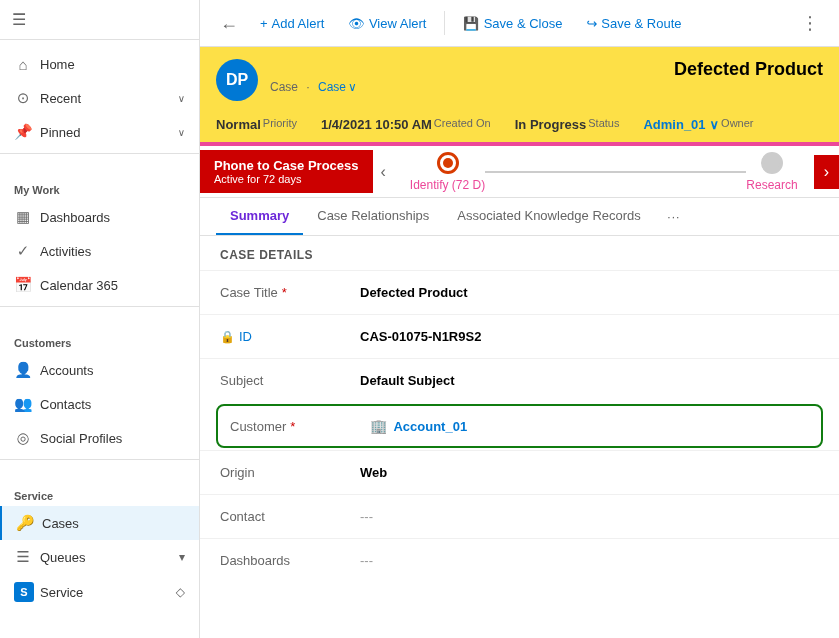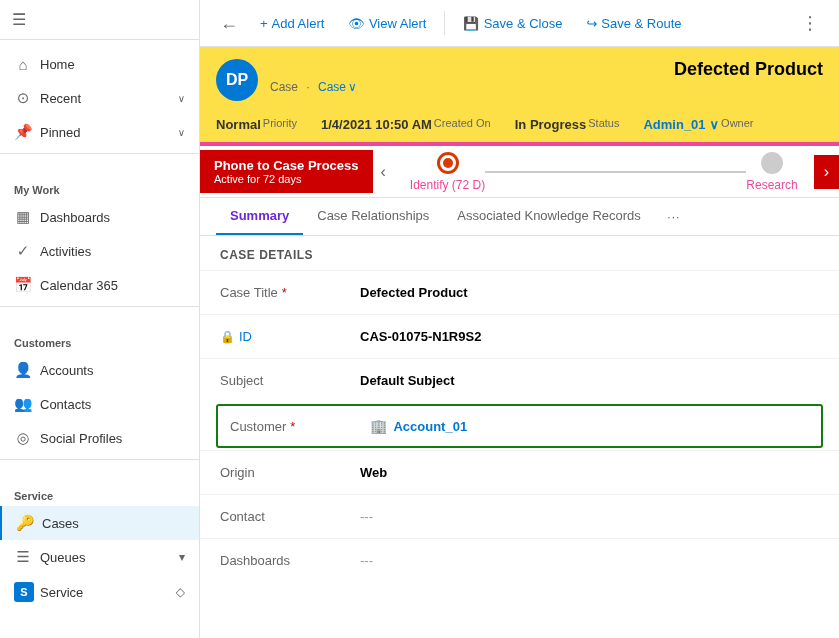--- a/index.html
+++ b/index.html
@@ -70,21 +70,21 @@
     .form-area { flex: 1; overflow-y: auto; padding: 0; background: #fff; }
     .form-section-title { font-size: 12px; font-weight: 700; color: #555; padding: 12px 20px 8px; text-transform: uppercase; letter-spacing: 0.5px; }
     .form-row { display: flex; align-items: center; border-top: 1px solid #f0f0f0; padding: 10px 20px; min-height: 44px; }
     .form-label { width: 140px; min-width: 140px; font-size: 13px; color: #666; display: flex; align-items: center; gap: 4px; }
     .form-label .required { color: #c00; }
     .form-label .lock-icon { font-size: 12px; color: #0078d4; }
     .form-value { flex: 1; font-size: 13px; font-weight: 600; color: #000; }
     .form-value.link { color: #0078d4; cursor: pointer; display: flex; align-items: center; gap: 6px; }
     .form-value.link .link-icon { font-size: 14px; }
     .form-value.muted { color: #999; font-weight: 400; }
-    .form-row.highlighted { border: 2px solid #107c10; border-radius: 3px; background: #fff; margin: 2px 16px; padding: 10px 12px; }
+    .form-row.highlighted { border: 2px solid #107c10; border-radius: 8px; background: #fff; margin: 2px 16px; padding: 10px 12px; }
     .form-row.highlighted .form-label { color: #666; }
   </style>
 </head>
 <body>
 
 <div class="sidebar">
   <div class="sidebar-header">
     <span class="hamburger">☰</span>
   </div>
   <div class="sidebar-nav">

